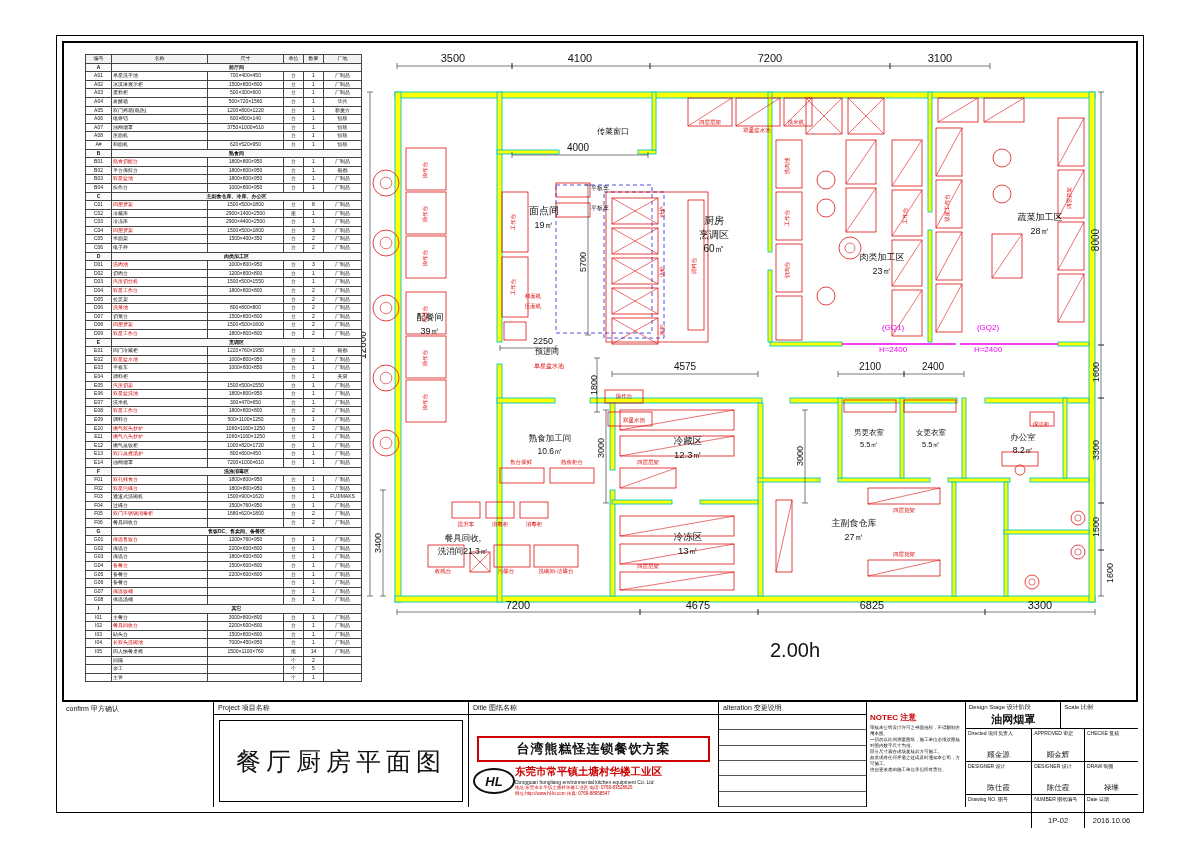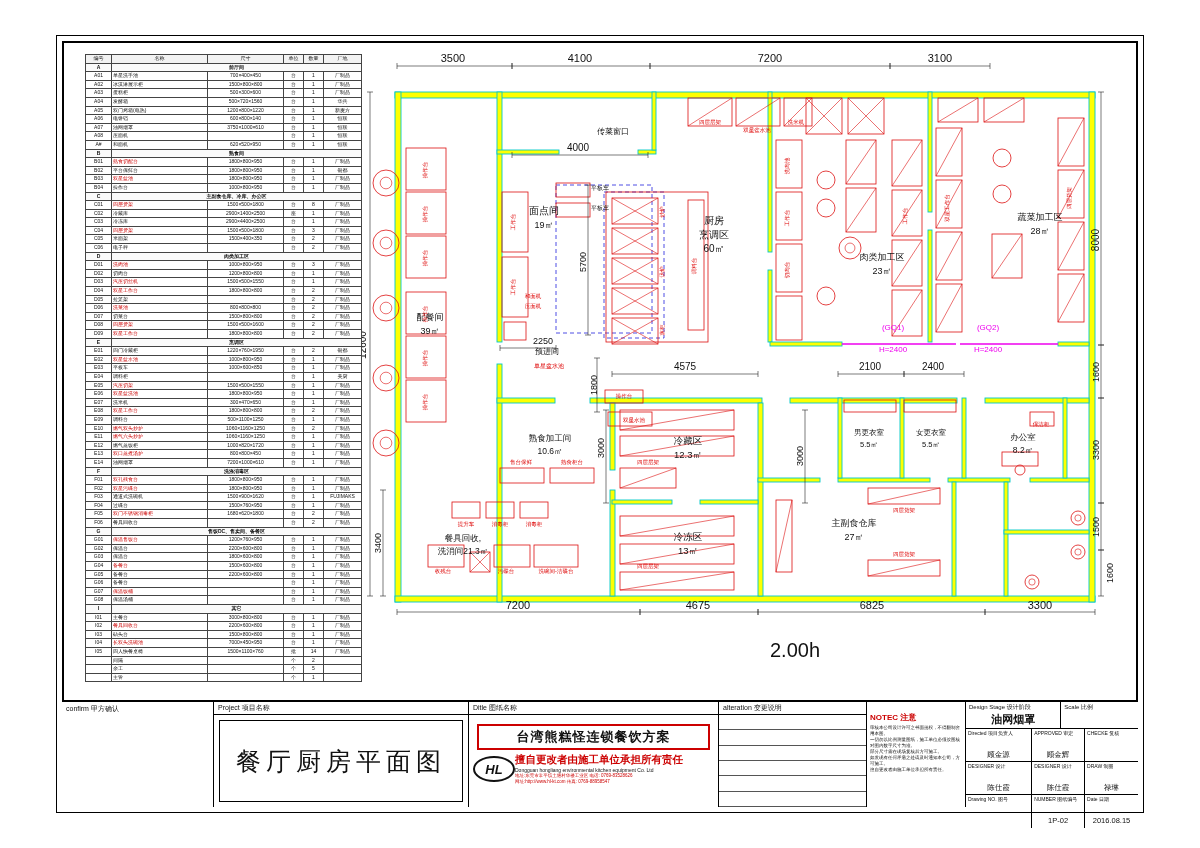--- a/index.html
+++ b/index.html
@@ -24,21 +24,21 @@
   .tb-confirm{width:152px}
   .tb-project{width:255px;display:flex;flex-direction:column}
   .tb-ditle{width:250px;display:flex;flex-direction:column}
   .tb-alter{width:148px;display:flex;flex-direction:column}
   .tb-notec{width:99px;padding:10px 3px}
   .tb-design{flex:1;display:flex;flex-direction:column;border-right:none}
   .tb-small{font-size:7px;padding:2px 4px}
   .tb-head{font-size:7px;padding:1px 4px;border-bottom:1px solid #000}
   .project-inner{border:1px solid #000;margin:5px;flex:1;display:flex;align-items:center;justify-content:center;
     font-size:25px;font-weight:normal;letter-spacing:5px}
-  .scheme-box{border:2px solid #c00;margin:9px 8px 2px 8px;text-align:center;font-size:13px;font-weight:bold;
+  .scheme-box{border:2px solid #c00;margin:21px 8px 2px 8px;text-align:center;font-size:13px;font-weight:bold;
     padding:2px 0;letter-spacing:1px}
   .company-row{display:flex;align-items:center;padding:1px 4px;}
   .logo{width:42px;height:26px;border:2.5px solid #111;border-radius:50%;display:flex;align-items:center;
     justify-content:center;font-size:13px;font-weight:bold;font-style:italic;flex:none}
   .company-info{flex:1;min-width:0}
   .company-cn{color:#c00;font-weight:bold;font-size:10.5px;white-space:nowrap}
   .company-en{font-size:5px;white-space:nowrap}
   .company-contact{font-size:4.5px;color:#c00;line-height:6px;white-space:nowrap}
   .alter-rows{flex:1;display:flex;flex-direction:column}
   .alt-row{flex:1;border-bottom:0.5px solid #555}
@@ -988,21 +988,21 @@
   <div class="tb-box tb-project">
     <div class="tb-head">Project 项目名称</div>
     <div class="project-inner">餐厅厨房平面图</div>
   </div>
   <div class="tb-box tb-ditle">
     <div class="tb-head">Ditle 图纸名称</div>
     <div class="scheme-box">台湾熊糕怪连锁餐饮方案</div>
     <div class="company-row">
       <div class="logo">HL</div>
       <div class="company-info">
-        <div class="company-cn">擅自更改者由施工单位承担所有责任</div>
+        <div class="company-cn">东莞市常平镇土塘村华楼工业区</div>
         <div class="company-en">Dongguan hongliang environmental kitchen equipment Co. Ltd</div>
         <div class="company-contact">
           <span>地址:东莞市常平镇土塘村华楼工业区</span>
           <span>电话: 0769-83528626</span><br>
           <span>网址:http://www.hl-kt.com</span>
           <span>传真: 0769-88958547</span>
         </div>
       </div>
     </div>
   </div>
@@ -1066,17 +1066,17 @@
         <div class="field-cell">
           <div class="f-label">Drawing NO. 图号</div>
           <div class="f-value"></div>
         </div>
         <div class="field-cell">
           <div class="f-label">NUMBER 图纸编号</div>
           <div class="f-value">1P-02</div>
         </div>
         <div class="field-cell">
           <div class="f-label">Date 日期</div>
-          <div class="f-value">2016.08.15</div>
+          <div class="f-value">2016.10.06</div>
         </div>
       </div>
   </div>
 </div>
 
 </body></html>

